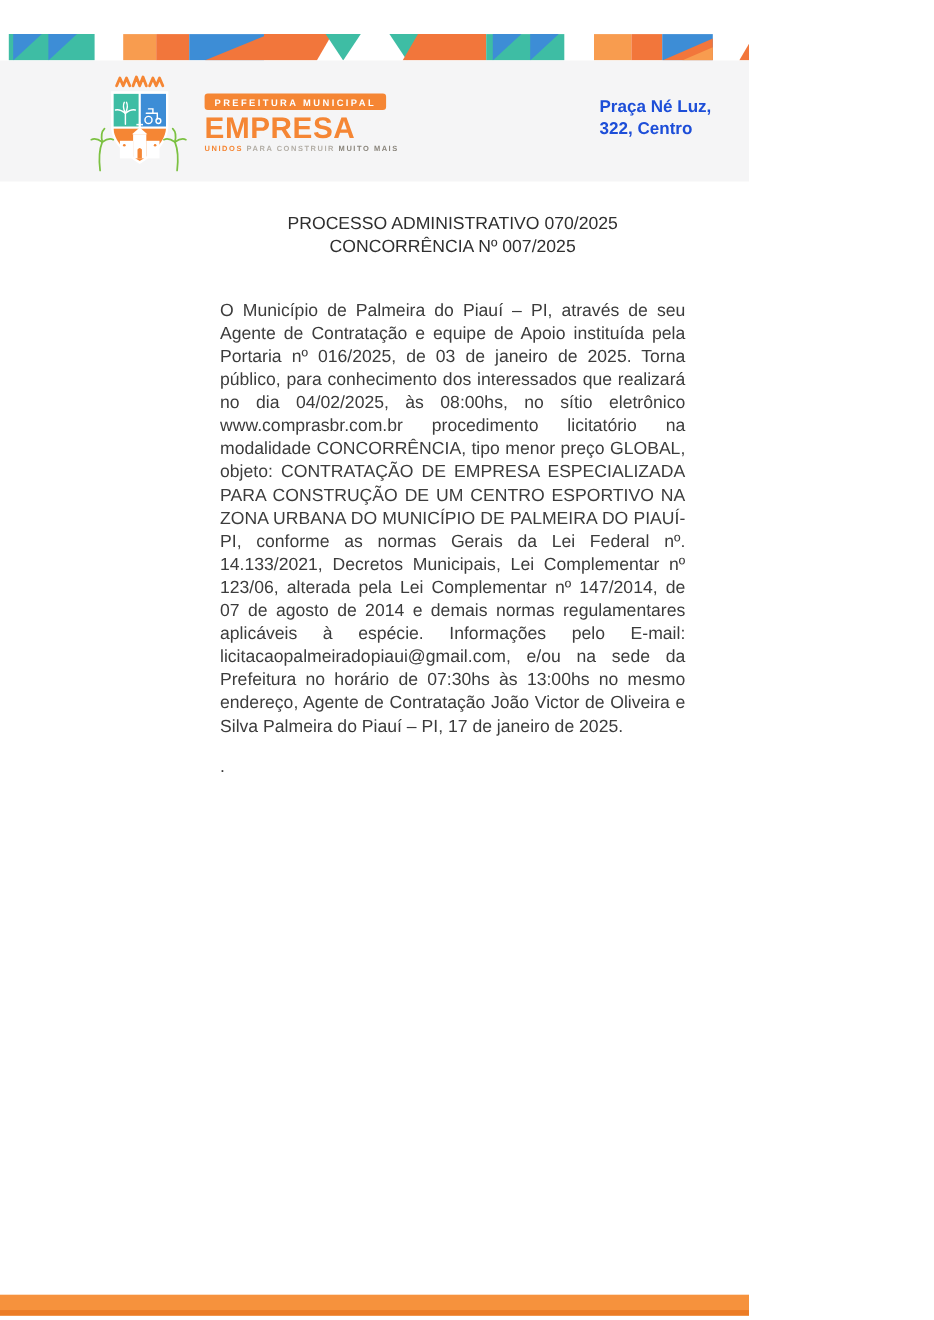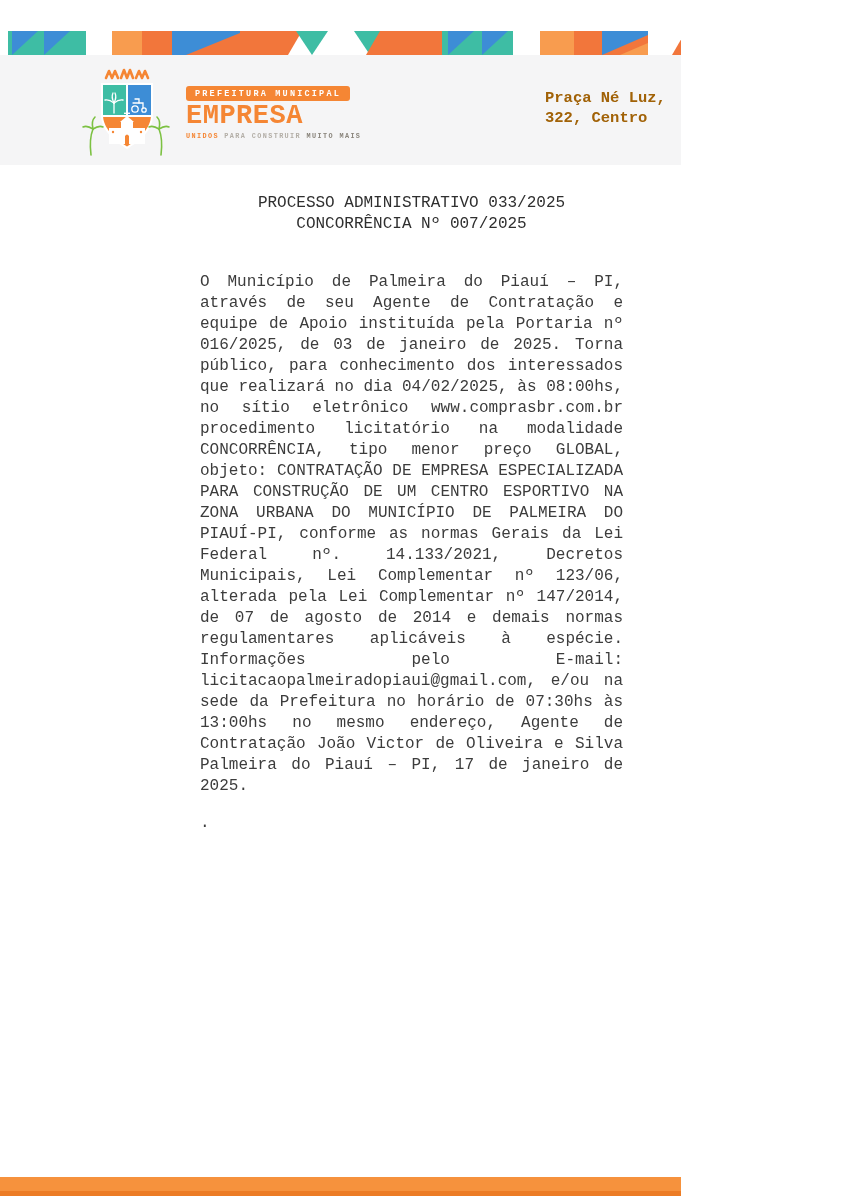--- a/index.html
+++ b/index.html
@@ -1,20 +1,20 @@
 <!DOCTYPE html>
 <html><head>
 <meta charset="utf-8">
 <style>
   html,body{margin:0;padding:0;background:#ffffff;}
   .page{
     position:relative;
     width:681px;height:1200px;
     background:#ffffff;
-    font-family:Liberation Mono, monospace;
+    font-family:Liberation Sans, sans-serif;
     overflow:hidden;
   }
   
   .band{position:absolute;top:31px;left:0;width:849px;height:24px;}
   
   .header{
     position:absolute;top:55px;left:0;right:0;height:110px;
     background:#f5f5f6;
   }
   .logo-group{position:absolute;left:70px;top:12px;display:flex;align-items:flex-start;}
@@ -28,21 +28,21 @@
   .logo-name{
     color:#f58634;font-weight:bold;font-size:27px;line-height:24px;
     letter-spacing:0.5px;margin-top:3px;
   }
   .logo-tagline{margin-top:4px;font-size:6.8px;font-weight:bold;letter-spacing:1.4px;white-space:nowrap;}
   .logo-tagline .t1{color:#f58634;}
   .logo-tagline .t2{color:#b3aea6;}
   .logo-tagline .t3{color:#8a857c;}
   .contact{
     position:absolute;left:545px;top:33px;
-    color:#a16207;font-weight:bold;font-size:15.5px;line-height:20px;
+    color:#1d4ed8;font-weight:bold;font-size:15.5px;line-height:20px;
   }
   
   .doc{
     position:absolute;left:200px;top:193px;width:423px;
     color:#3c3c3c;font-size:16px;
   }
   .doc-title{
     text-align:center;line-height:21px;color:#2f2f2f;
   }
   .doc-body{
@@ -158,21 +158,21 @@
       </div>
     </div>
 
     <div class="contact">
       <div>Praça Né Luz, 322, Centro</div>
     </div>
   </div>
 
   <div class="doc">
     <div class="doc-title">
-      <div>PROCESSO ADMINISTRATIVO 033/2025</div>
+      <div>PROCESSO ADMINISTRATIVO 070/2025</div>
       <div>CONCORRÊNCIA Nº 007/2025</div>
     </div>
     <p class="doc-body">O Município de Palmeira do Piauí – PI, através de seu Agente de Contratação e equipe de Apoio instituída pela Portaria nº 016/2025, de 03 de janeiro de 2025. Torna público, para conhecimento dos interessados que realizará no dia 04/02/2025, às 08:00hs, no sítio eletrônico www.comprasbr.com.br procedimento licitatório na modalidade CONCORRÊNCIA, tipo menor preço GLOBAL, objeto: CONTRATAÇÃO DE EMPRESA ESPECIALIZADA PARA CONSTRUÇÃO DE UM CENTRO ESPORTIVO NA ZONA URBANA DO MUNICÍPIO DE PALMEIRA DO PIAUÍ-PI, conforme as normas Gerais da Lei Federal nº. 14.133/2021, Decretos Municipais, Lei Complementar nº 123/06, alterada pela Lei Complementar nº 147/2014, de 07 de agosto de 2014 e demais normas regulamentares aplicáveis à espécie. Informações pelo E-mail: licitacaopalmeiradopiaui@gmail.com, e/ou na sede da Prefeitura no horário de 07:30hs às 13:00hs no mesmo endereço, Agente de Contratação João Victor de Oliveira e Silva Palmeira do Piauí – PI, 17 de janeiro de 2025.</p>
     <p class="doc-dot">.</p>
   </div>
 
   <div class="footer-bar"></div>
 
 </div>
 

